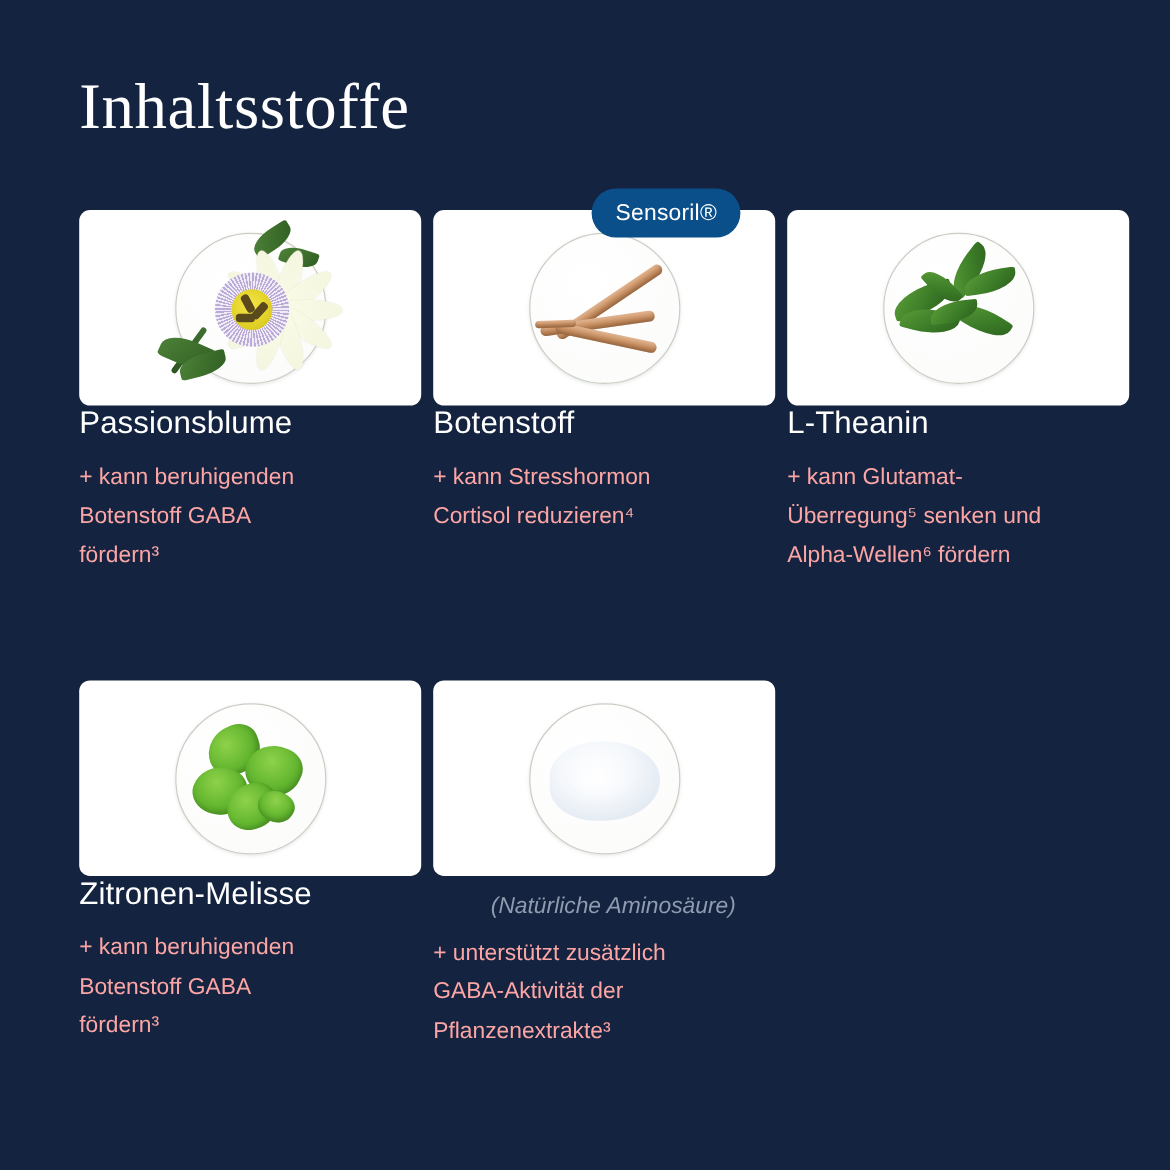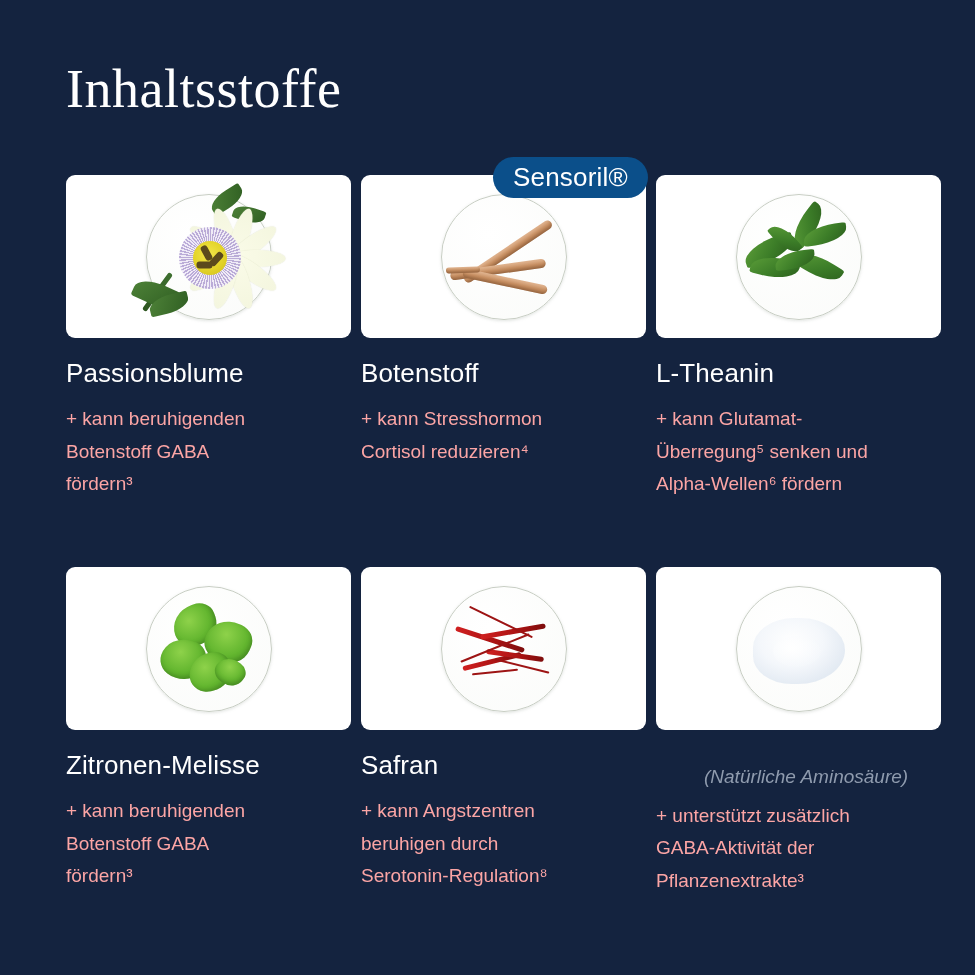--- a/index.html
+++ b/index.html
@@ -184,28 +184,28 @@
     left: 493px;
     top: 157px;
     height: 41px;
     padding: 0 20px;
     display: flex;
     align-items: center;
     justify-content: center;
     background: #0b4f8a;
     color: #ffffff;
     border-radius: 21px;
-    font-size: 26px;
+    font-size: 19px;
     letter-spacing: 0.2px;
     z-index: 5;
     white-space: nowrap;
   }
 
   
-  .card-text { padding-top: 21px; }
+  .card-text { }
 
   .card-title {
     font-size: 26px;
     font-weight: 400;
     line-height: 1.15;
     color: #ffffff;
     letter-spacing: 0.1px;
   }
 
   .card-sub {
@@ -330,42 +330,20 @@
         </div>
       </div>
       <div class="card-text">
         <div class="card-title">Zitronen-Melisse</div>
         <div class="card-desc">+ kann beruhigenden
 Botenstoff GABA
 fördern³</div>
       </div>
     </div>
 
-    <div class="card-cell">
-      <div class="tile">
-        <div class="dish">
-          <div class="dish-inner">
-            <div class="sh saf" style="width:72px;left:12px;top:50px;transform:rotate(18deg);"></div>
-            <div class="sh saf" style="width:66px;left:38px;top:42px;transform:rotate(-10deg);"></div>
-            <div class="sh saf" style="width:60px;left:20px;top:72px;transform:rotate(-14deg);"></div>
-            <div class="sh saf" style="width:58px;left:44px;top:66px;transform:rotate(8deg);"></div>
-            <div class="sh saf-thin" style="width:70px;left:24px;top:34px;transform:rotate(26deg);"></div>
-            <div class="sh saf-thin" style="width:74px;left:16px;top:60px;transform:rotate(-22deg);"></div>
-            <div class="sh saf-thin" style="width:56px;left:52px;top:78px;transform:rotate(14deg);"></div>
-            <div class="sh saf-thin" style="width:46px;left:30px;top:84px;transform:rotate(-6deg);"></div>
-          </div>
-        </div>
-      </div>
-      <div class="card-text">
-        <div class="card-title">Safran</div>
-        <div class="card-desc">+ kann Angstzentren
-beruhigen durch
-Serotonin-Regulation⁸</div>
-      </div>
-    </div>
 
     <div class="card-cell">
       <div class="tile">
         <div class="dish">
           <div class="dish-inner">
             <div class="powder"></div>
           </div>
         </div>
       </div>
       <div class="card-text">

